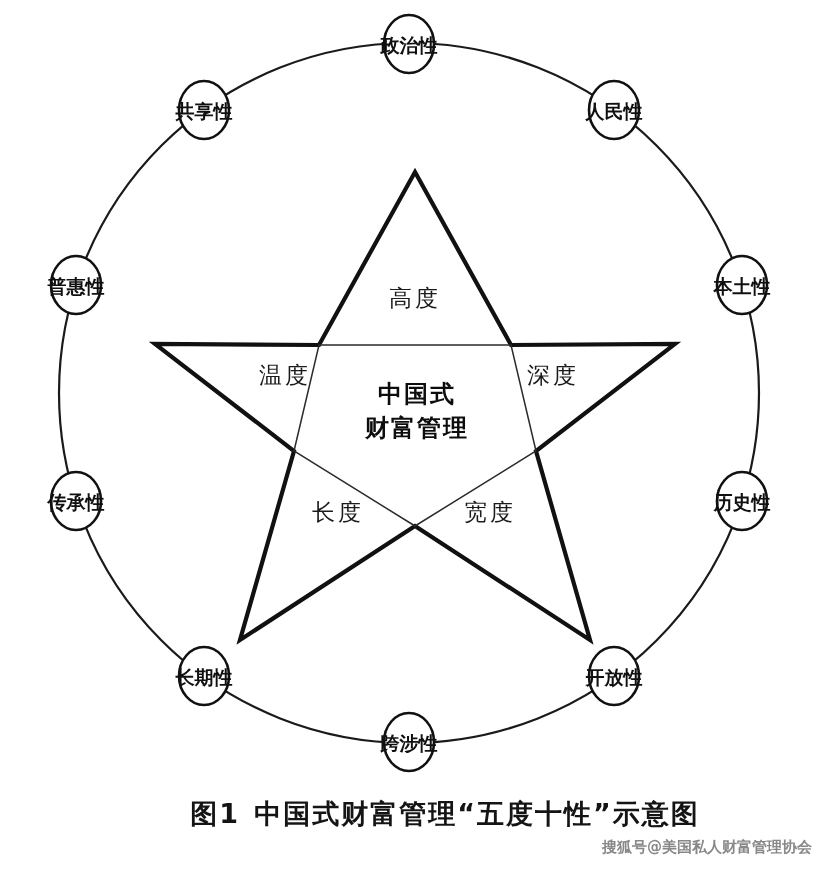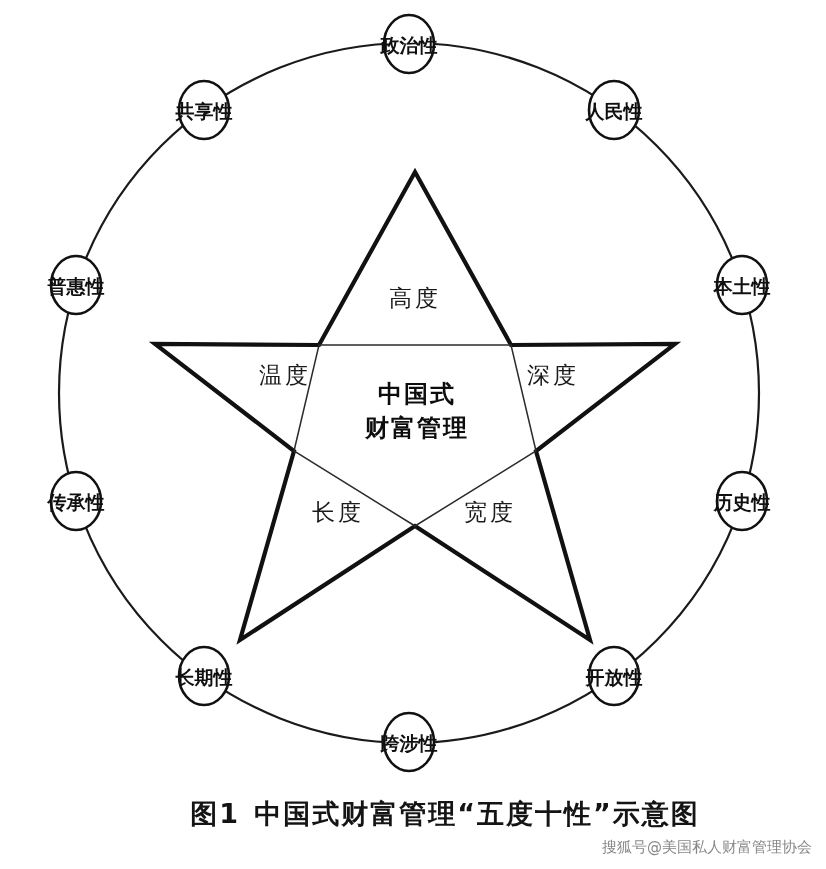--- a/index.html
+++ b/index.html
@@ -92,21 +92,21 @@
   }
   #caption .cap-num {
     margin-right: 14px;
   }
   #watermark {
     position: absolute;
     right: 14px;
     top: 838px;
     font-family: "DejaVu Sans", "Liberation Sans", sans-serif;
     font-size: 15px;
-    font-weight: 400;
+    font-weight: 700;
     color: #6e6e6e;
     opacity: 0.82;
     letter-spacing: 0px;
     white-space: nowrap;
   }
 </style>
 </head>
 <body>
 
 <div id="figure-root">

